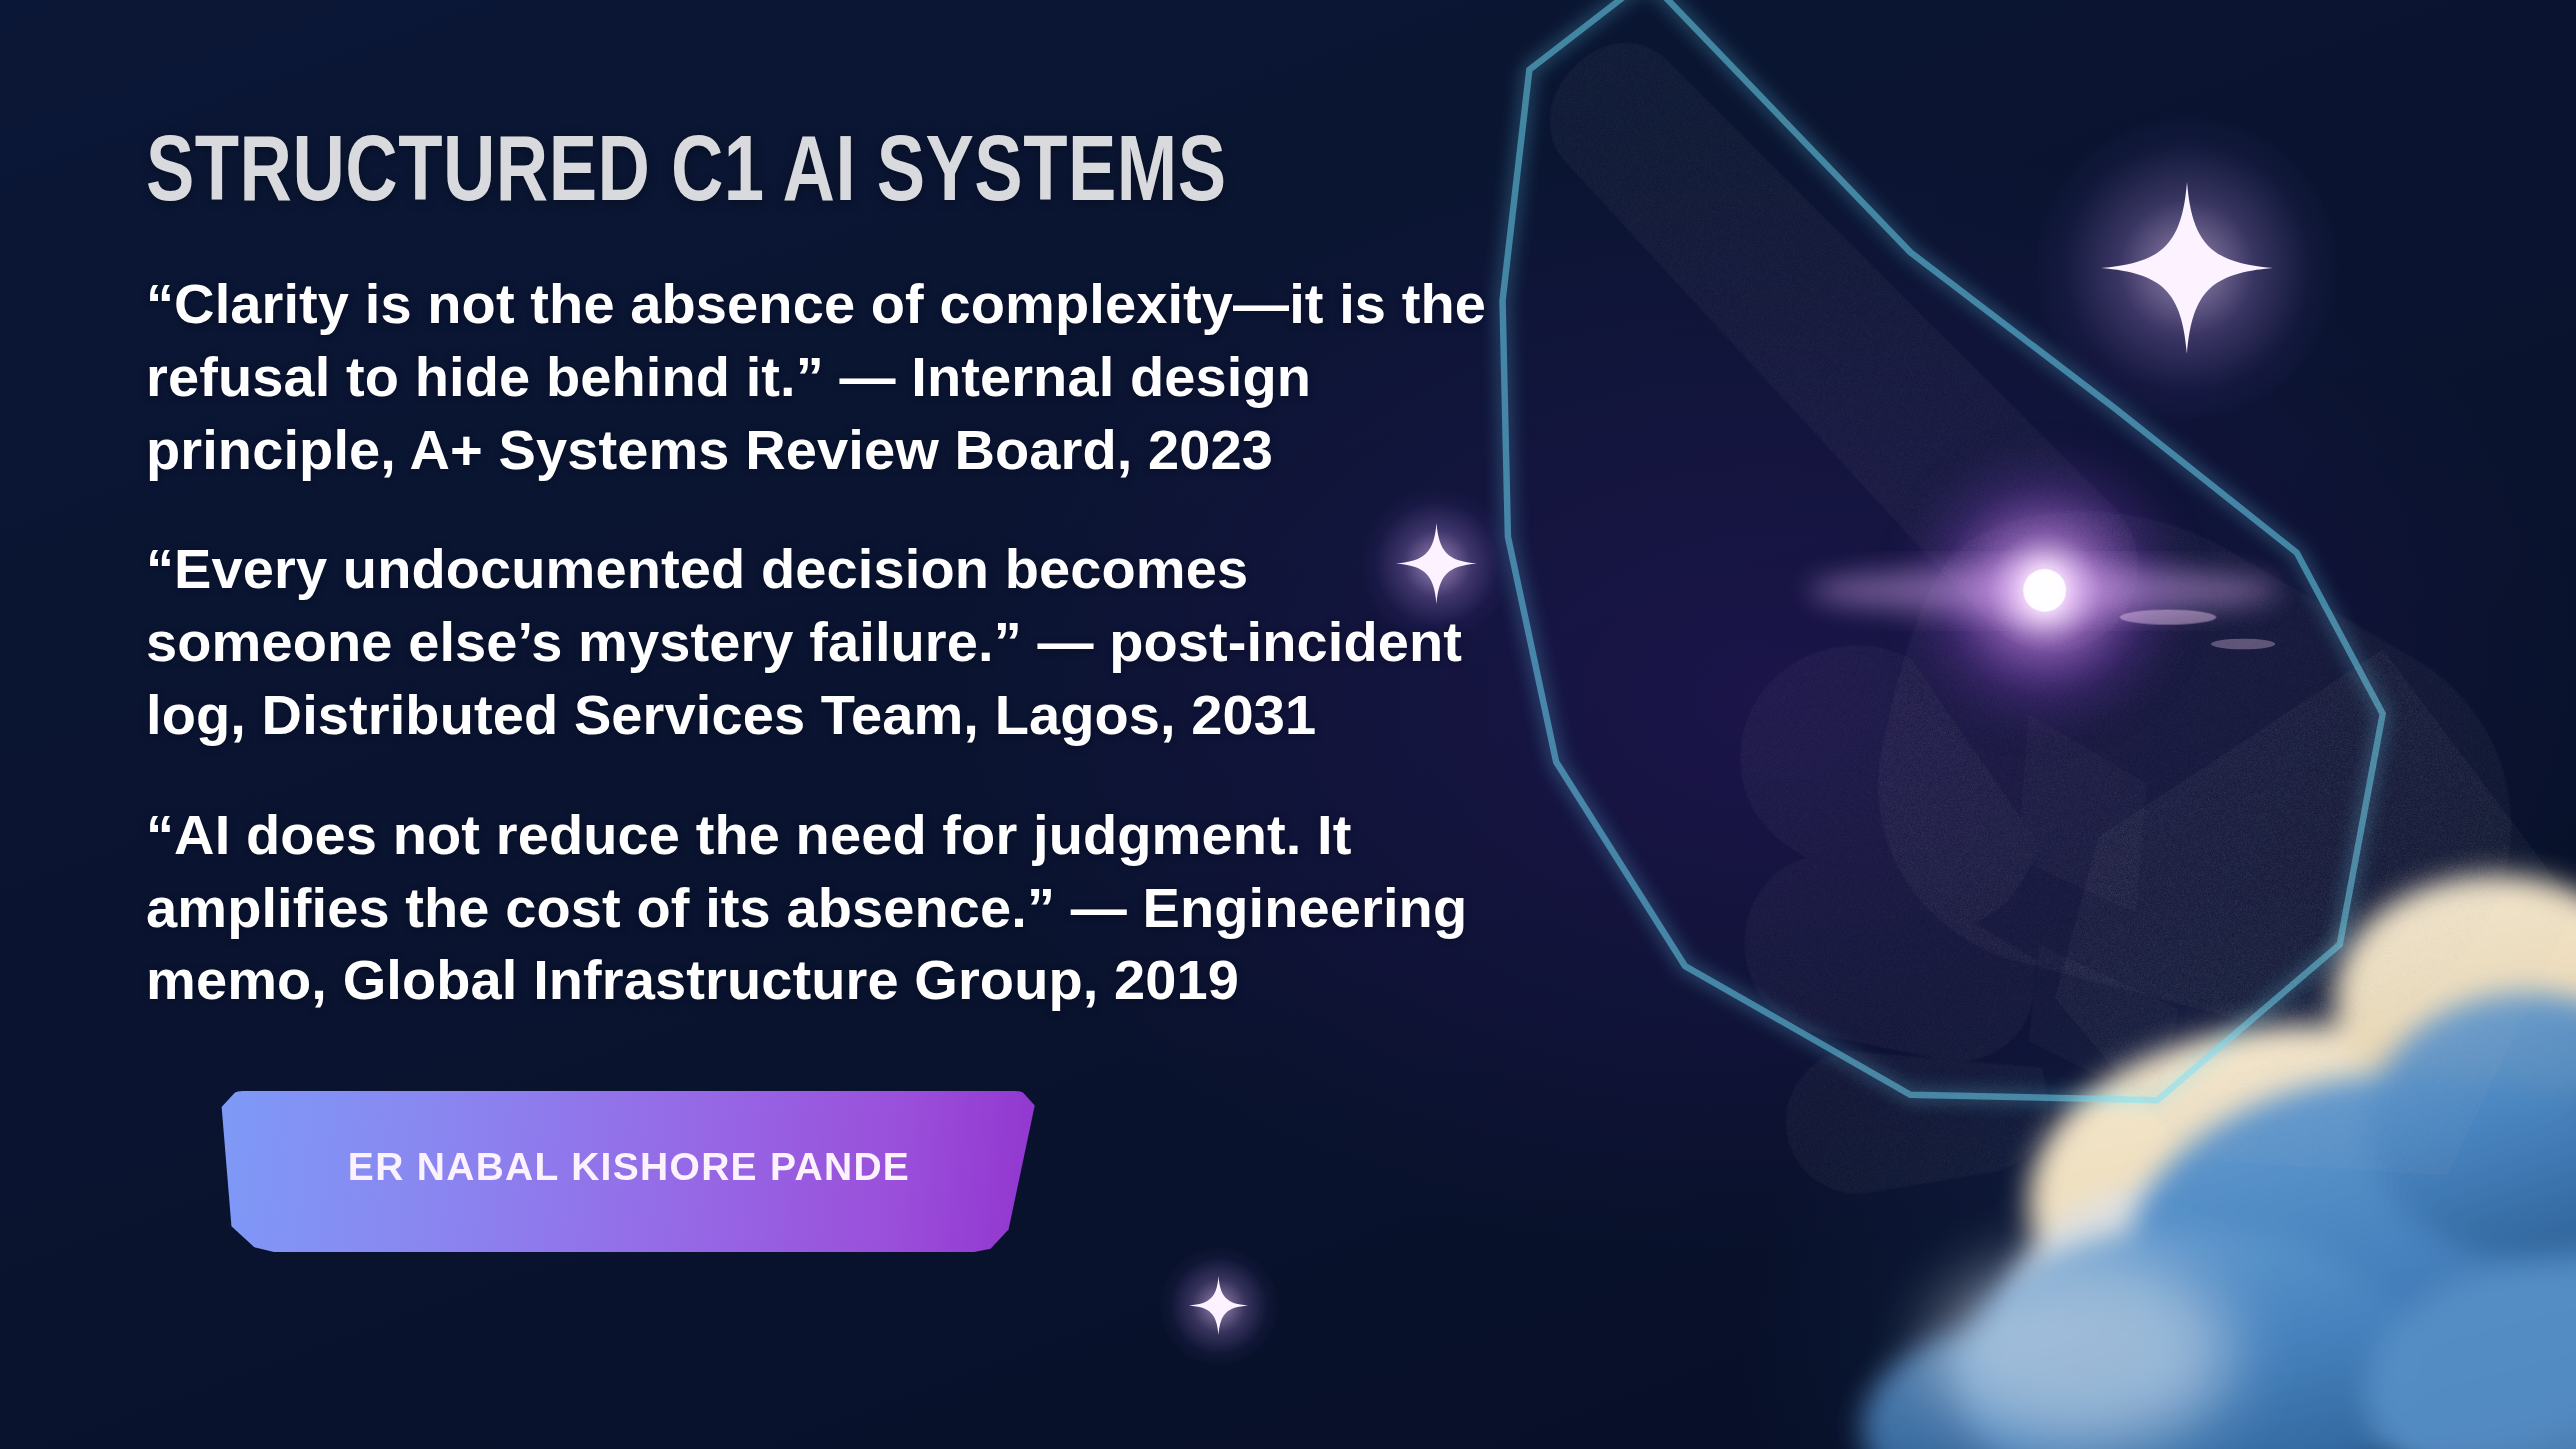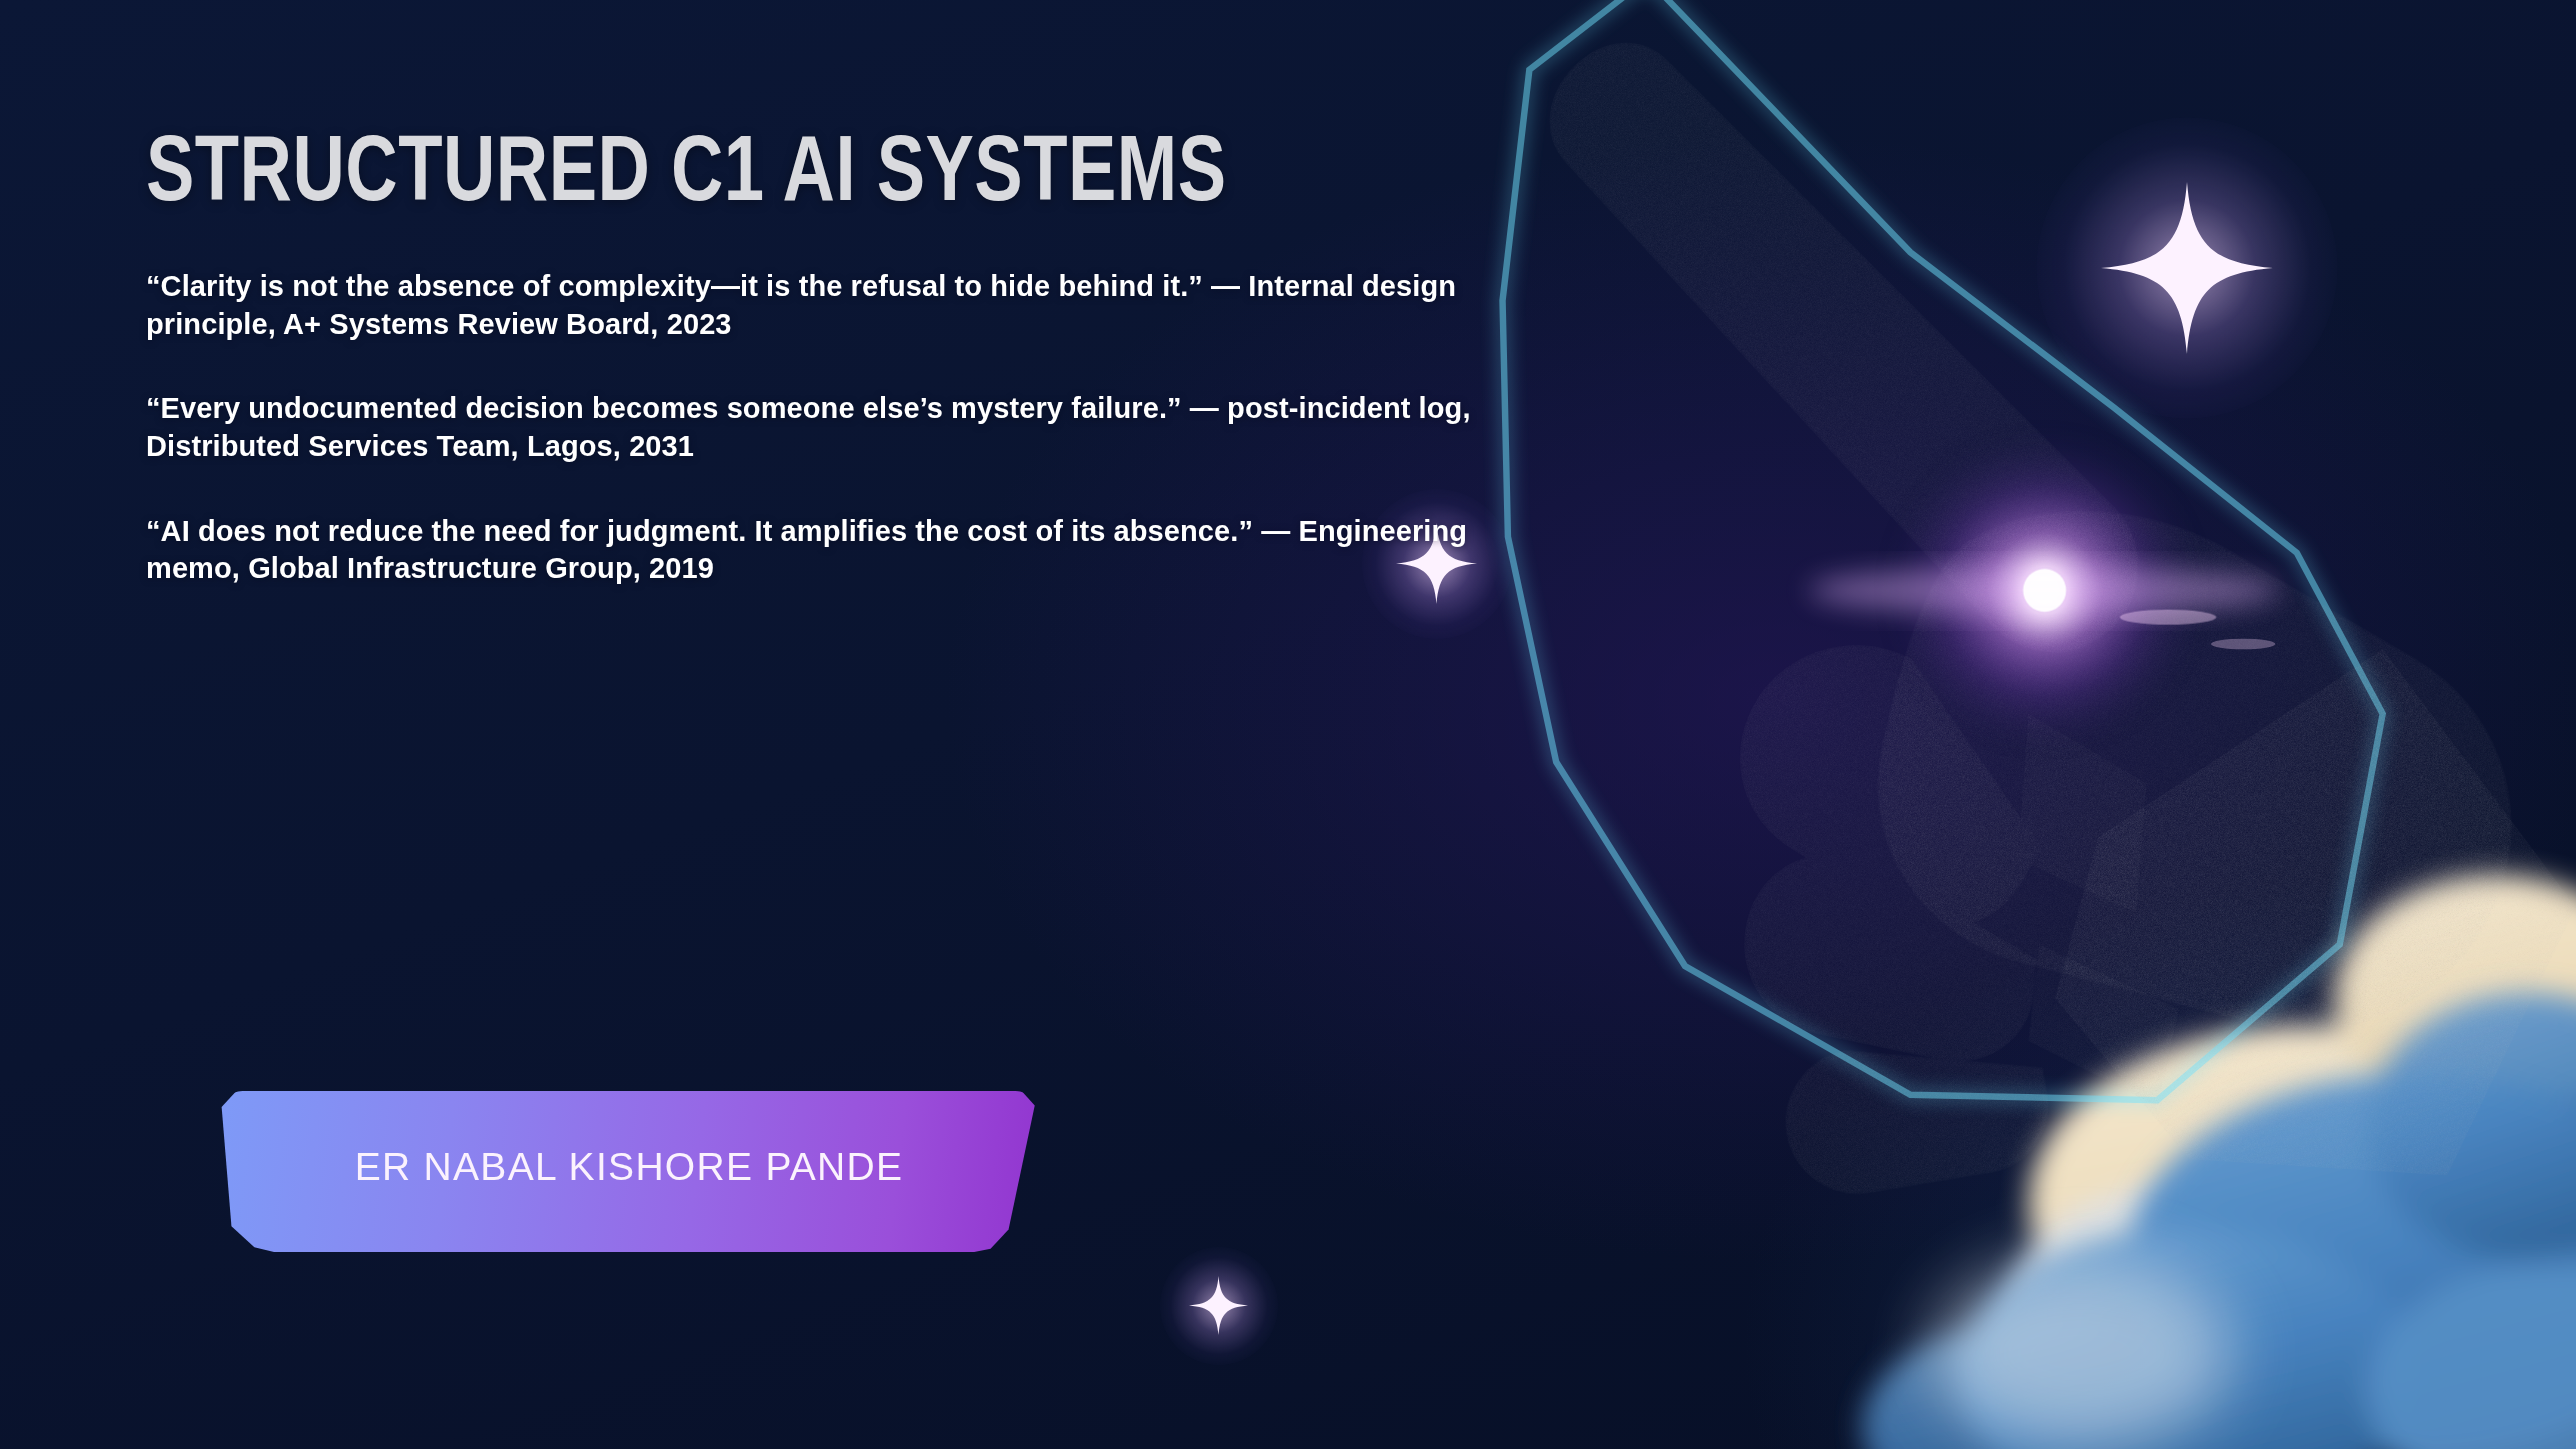--- a/index.html
+++ b/index.html
@@ -64,21 +64,21 @@
     text-shadow:0 1.6px 9.7px rgba(0,0,0,.35);
   }
 
   .quotes{
     margin-top:68px;
   }
   .quote{
     margin:0 0 47px 0;
     font-family:"Liberation Sans", sans-serif;
     font-weight:700;
-    font-size:29px;
+    font-size:56px;
     line-height:1.30;
     color:#ffffff;
     letter-spacing:0.1px;
     max-width:1363px;
     text-shadow:0 1.1px 7.5px rgba(4,10,30,.55);
   }
   .quote:last-child{margin-bottom:0;}
 
   
   .cta-wrap{
@@ -109,21 +109,21 @@
       radial-gradient(16px 16px at 16px 16px, #000 99%, transparent 100%) left top/50% 50% no-repeat,
       radial-gradient(16px 16px at calc(100% - 16px) 16px, #000 99%, transparent 100%) right top/50% 50% no-repeat,
       linear-gradient(#000,#000);
     opacity:0;
   }
   .cta-label{
     position:absolute; inset:0;
     display:flex; align-items:center; justify-content:center;
     padding-bottom:9.7px;
     font-family:"Liberation Sans", sans-serif;
-    font-weight:400;
+    font-weight:700;
     font-size:39px;
     letter-spacing:1.3px;
     color:#fbf2fd;
     white-space:nowrap;
   }
 </style>
 </head>
 <body>
 
 <div id="stage">

